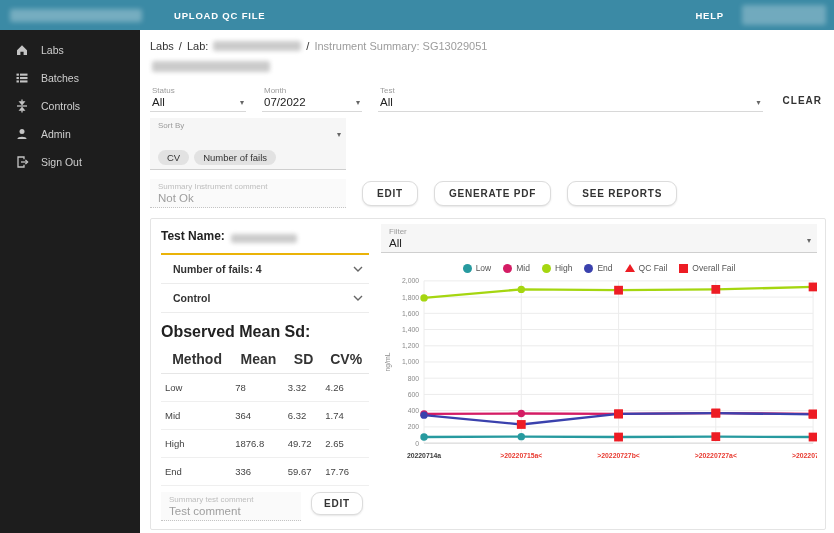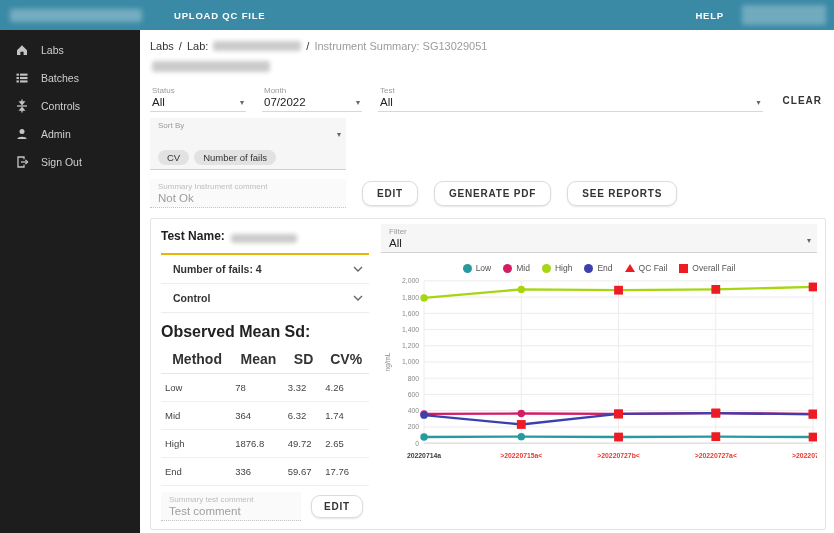--- a/index.html
+++ b/index.html
@@ -80,21 +80,21 @@
   .exp-row .elbl { font-size:10.5px; font-weight:bold; color:#333; }
   .exp-wrap { margin-top:10px; }
   .obs-title { font-size:16px; font-weight:bold; color:#222; margin-top:10px; }
 
   table.obs { width:100%; border-collapse:collapse; margin-top:4px; }
   table.obs th { font-size:14px; font-weight:bold; color:#333; text-align:center;
     padding:6px 2px 6px 4px; border-bottom:1px solid #e6e6e6; }
   table.obs td { font-size:9.5px; color:#444; padding:8px 2px 8px 4px;
     border-bottom:1px solid #efefef; }
 
-  .test-comment-row { display:flex; align-items:center; gap:10px; margin-top:6px; }
+  .test-comment-row { display:flex; align-items:flex-start; gap:10px; margin-top:6px; }
   .test-comment-row .comment-field { width:140px; }
   .obtn.small { padding:5px 12px; }
 
   
   .filter-select { position:relative; background:#f6f6f6; border-bottom:1px solid #cfcfcf;
     padding:3px 16px 3px 8px; cursor:pointer; }
   .filter-select .flabel { font-size:8px; color:#9b9b9b; }
   .filter-select .fvalue { font-size:11.5px; color:#222; margin-top:1px; }
   .filter-select .arrow { position:absolute; right:6px; top:12px; font-size:8px; color:#666; }
 

